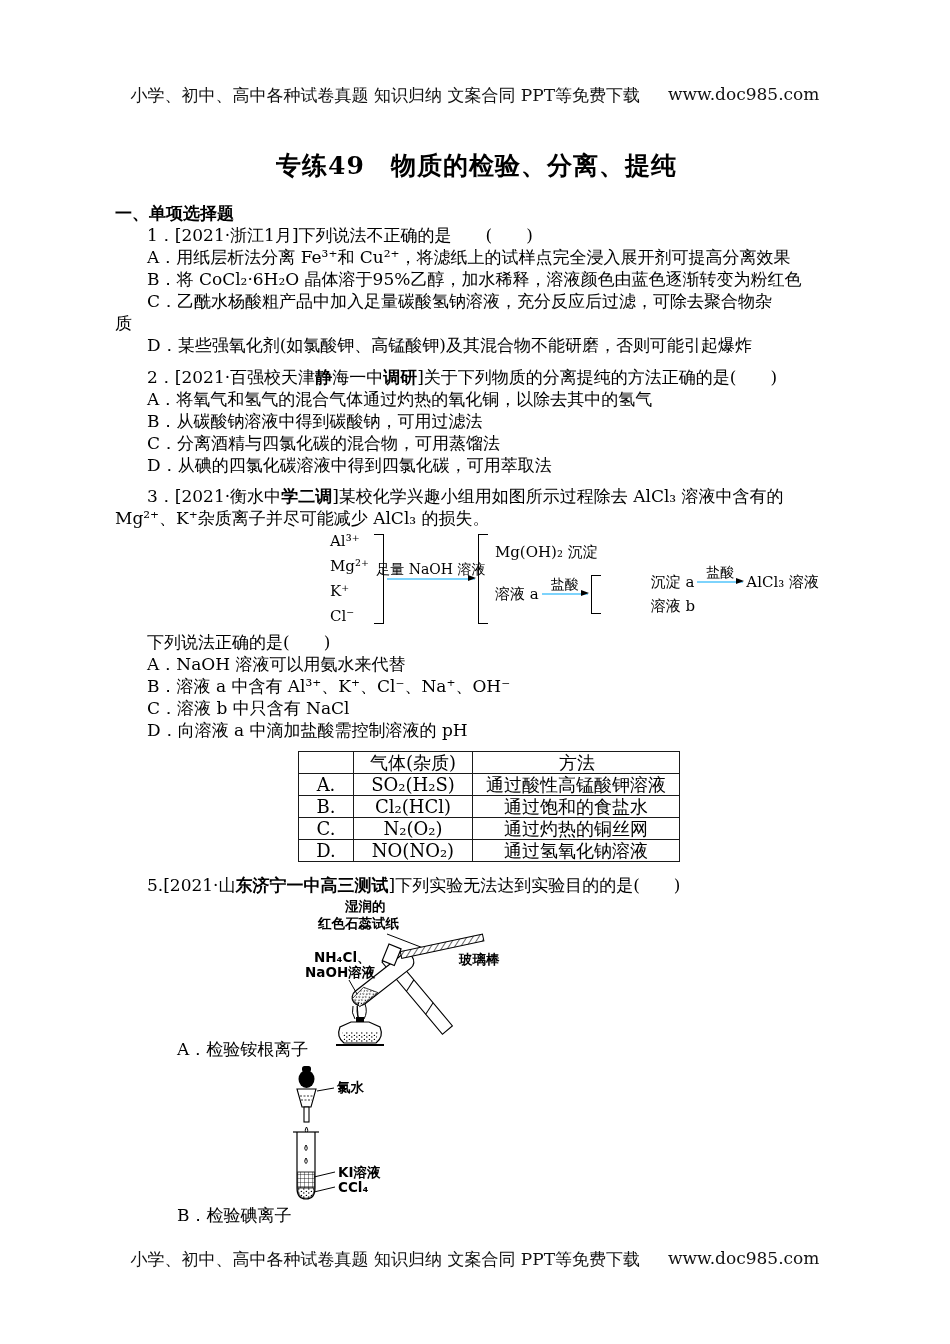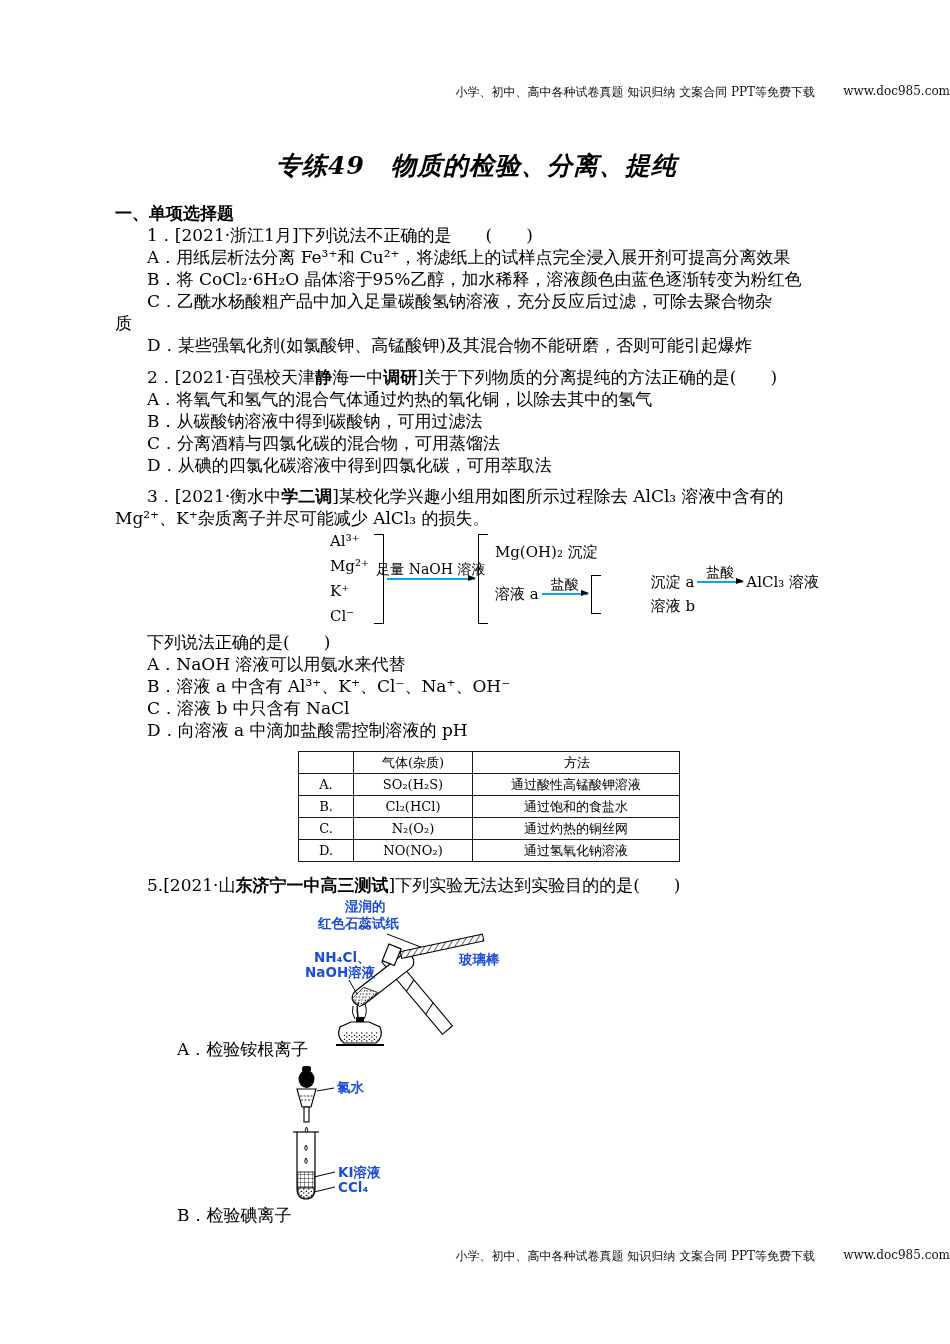--- a/index.html
+++ b/index.html
@@ -1,66 +1,66 @@
 <!DOCTYPE html>
 <html><head>
 <meta charset="utf-8">
 <style>
   html,body{margin:0;padding:0;background:#888;}
   .page{
     width:950px;height:1344px;margin:0 auto;background:#ffffff;color:#000;
     font-family:"DejaVu Serif","Liberation Serif",serif;position:relative;overflow:hidden;
   }
   .pheader,.pfooter{
-    position:absolute;left:0;right:0;text-align:center;font-size:12px;color:#111;
-    display:flex;justify-content:flex-end;gap:28px;white-space:nowrap;
+    position:absolute;left:0;right:0;text-align:center;font-size:17px;color:#111;
+    display:flex;justify-content:center;gap:28px;white-space:nowrap;
   }
   .pheader{top:84px;}
   .pfooter{top:1248px;}
   .content{padding:150px 112px 0 115px;}
   .doc-title{
-    margin:0;font-size:25px;font-weight:bold;text-align:center;line-height:32px;letter-spacing:1px;font-style:italic;
+    margin:0;font-size:25px;font-weight:bold;text-align:center;line-height:32px;letter-spacing:1px;
   }
   .sec{
     margin-top:20px;font-size:17px;font-weight:bold;line-height:22px;
     font-family:"DejaVu Sans","Liberation Sans",sans-serif;
   }
   p{margin:0;font-size:17px;line-height:22px;}
   .ind{text-indent:32px;}
   .ht{font-weight:bold;}
   .mt10{margin-top:10px;} .mt9{margin-top:9px;} .mt12{margin-top:12px;}
 
   
   .flow{display:flex;align-items:center;margin:5px 0 7px 215px;font-size:15px;line-height:1;}
   .ion-col{display:flex;flex-direction:column;justify-content:space-between;height:90px;padding-right:5px;}
   .ion-col div{line-height:1;}
   .brk{width:9px;align-self:stretch;}
   .brk-r{border-top:1.5px solid #000;border-right:1.5px solid #000;border-bottom:1.5px solid #000;}
   .brk-l{border-top:1.5px solid #000;border-left:1.5px solid #000;border-bottom:1.5px solid #000;}
-  .arr{position:relative;height:1.6px;background:#0ea5e9;margin:0 3px;flex:none;}
+  .arr{position:relative;height:1.6px;background:#7dd3fc;margin:0 3px;flex:none;}
   .arr::after{content:"";position:absolute;right:-1px;top:-3.6px;width:0;height:0;
     border-left:8px solid #000;border-top:3.8px solid transparent;border-bottom:3.8px solid transparent;}
   .arr .lab{position:absolute;bottom:4px;left:50%;transform:translateX(-50%);font-size:14px;white-space:nowrap;background:transparent;}
   .arr-main{width:88px;}
   .arr-s{width:46px;}
   .branches{display:flex;flex-direction:column;gap:15px;padding-left:7px;}
   .frow{display:flex;align-items:center;white-space:nowrap;}
   .inner-col{display:flex;flex-direction:column;gap:9px;padding-left:6px;margin-left:44px;}
 
   
-  .qtable{border-collapse:collapse;margin:3px 0 0 183px;font-size:13px;text-align:center;}
+  .qtable{border-collapse:collapse;margin:3px 0 0 183px;font-size:18px;text-align:center;}
   .qtable td,.qtable th{border:1.3px solid #1a1a1a;padding:0 6px;height:21px;font-weight:normal;line-height:21px;}
   .qtable .c0{width:42px;} .qtable .c1{width:106px;} .qtable .c2{width:192px;padding-left:8px;}
 
   
   .appA{position:relative;width:340px;height:140px;margin:2px 0 0 168px;}
   .appB{position:relative;width:220px;height:138px;margin:6px 0 0 165px;}
   .appA svg,.appB svg{position:absolute;left:0;top:0;overflow:visible;}
   .dlab{position:absolute;font-family:"DejaVu Sans","Liberation Sans",sans-serif;font-weight:bold;
-        font-size:13.5px;line-height:1.15;white-space:nowrap;color:#1d4ed8;}
+        font-size:13.5px;line-height:1.15;white-space:nowrap;color:#000000;}
   .opt-ab{margin-left:62px;}
 </style>
 </head>
 <body>
 
 <div class="page">
 
   <div class="pheader">
     <span>小学、初中、高中各种试卷真题 知识归纳 文案合同 PPT等免费下载</span>
     <span>www.doc985.com</span>

